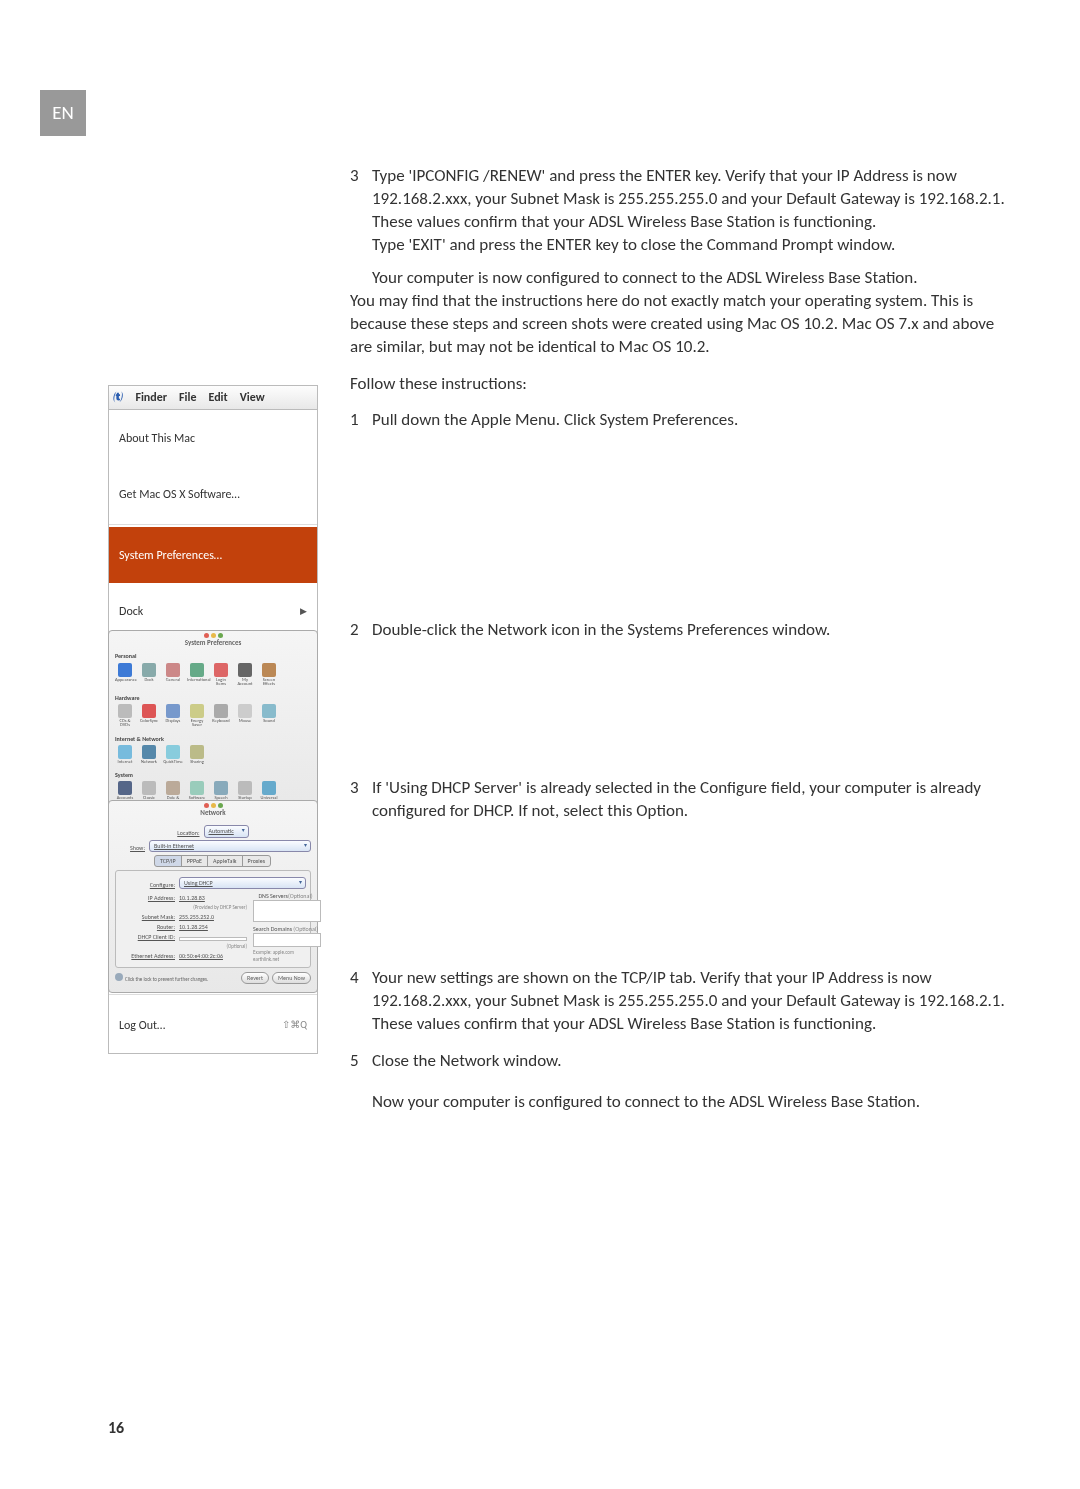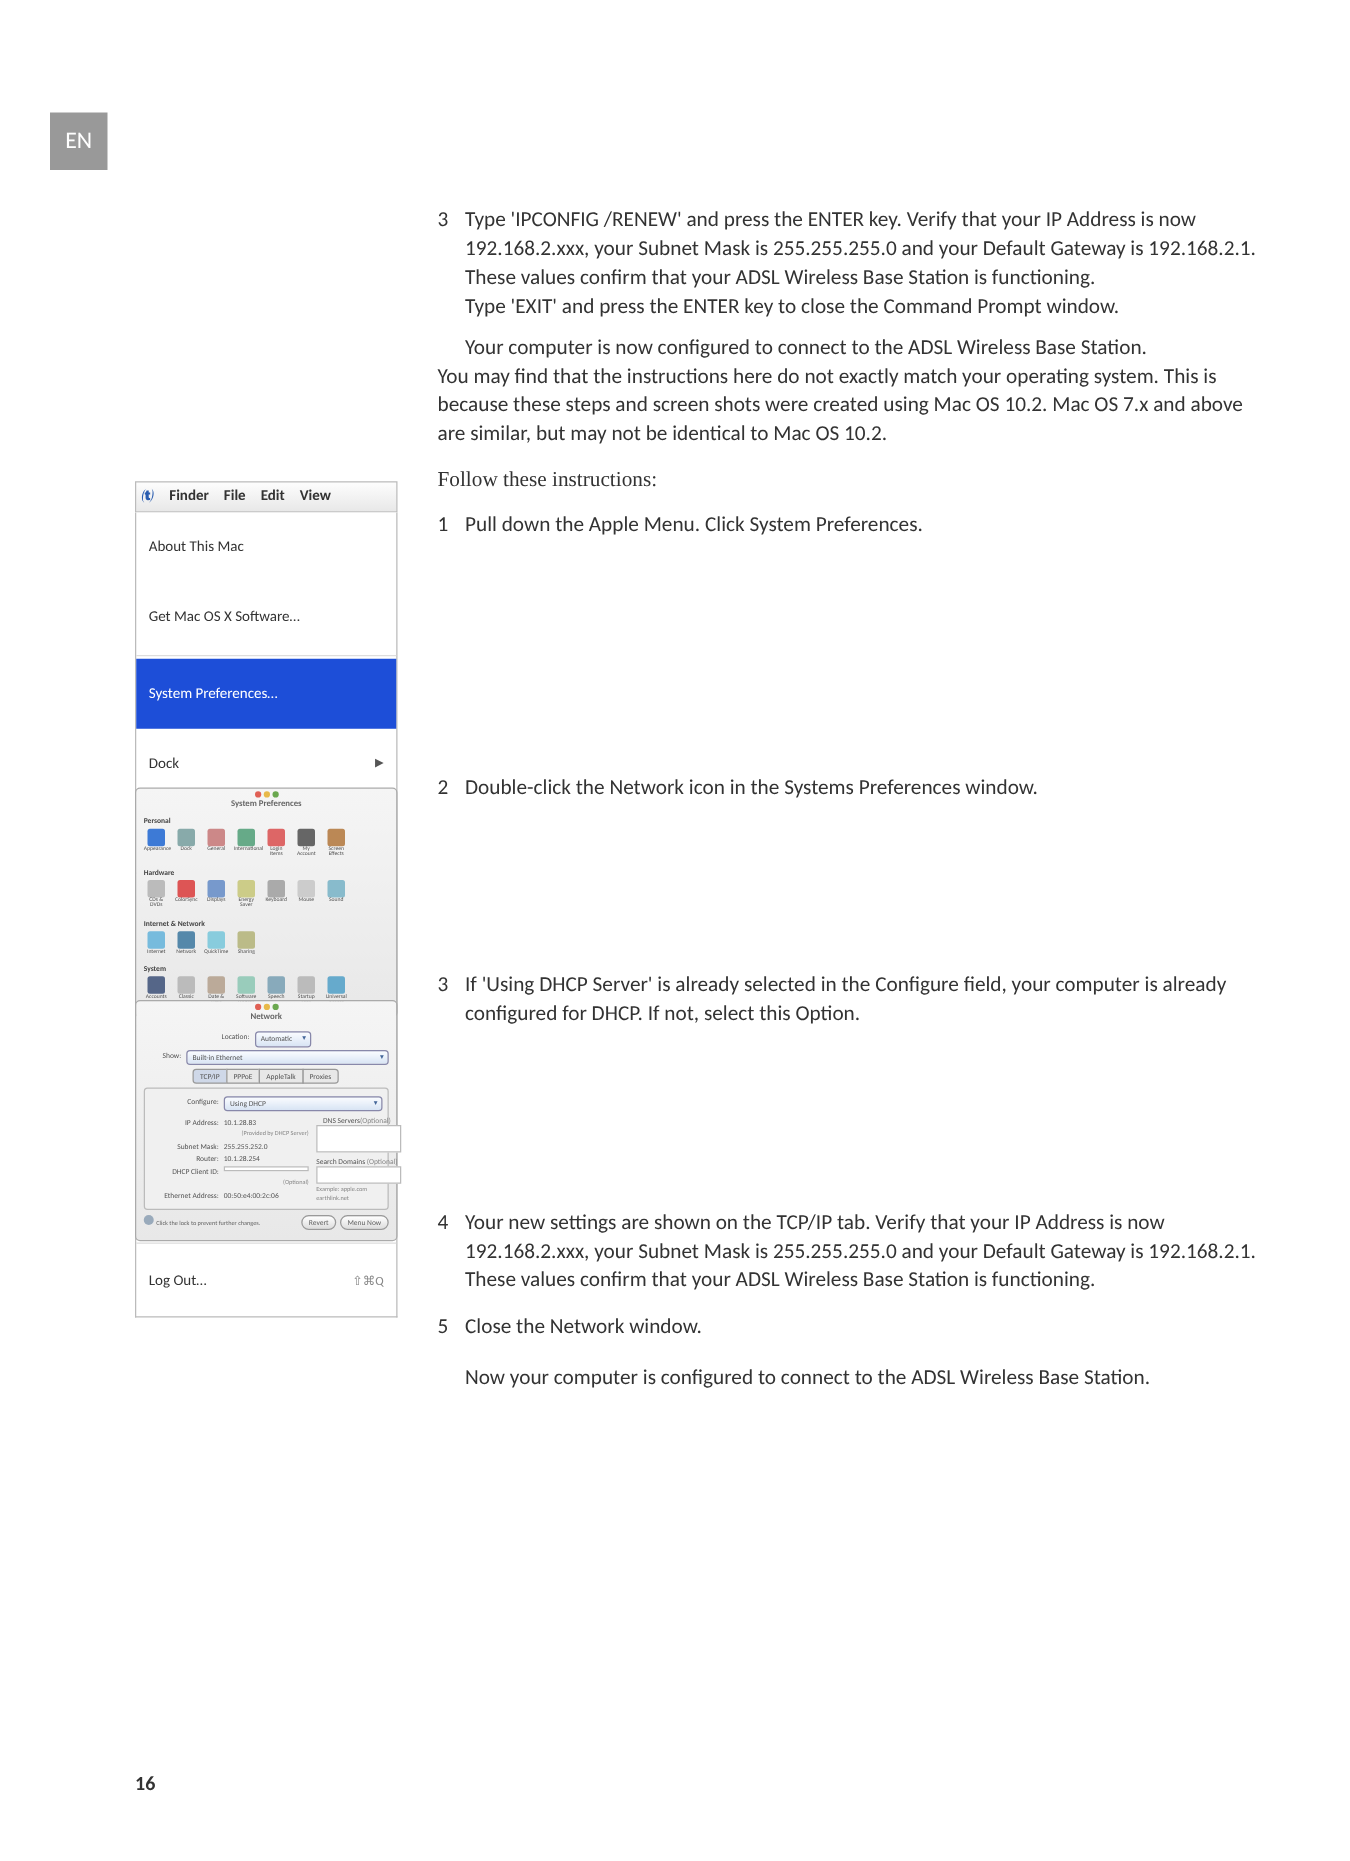--- a/index.html
+++ b/index.html
@@ -22,51 +22,51 @@
       display: flex; align-items: center; justify-content: center;
       font-size: 19px;
     }
     .content-col { margin-left: 310px; margin-top: 125px; }
     .step-row { display: flex; margin-bottom: 6px; }
     .step-num { width: 22px; flex-shrink: 0; }
     .step-text { flex: 1; }
     .note-indent { margin-left: 22px; margin-top: 10px; }
     .section-title { font-weight: bold; font-size: 20px; margin-top: 22px; margin-bottom: 2px; }
     .section-intro { margin-bottom: 14px; }
-    .follow { margin-bottom: 14px; font-family: Liberation Serif, serif; }
+    .follow { margin-bottom: 14px; }
     .figure-col { position: absolute; left: 108px; width: 210px; }
     .figure-1 { top: 385px; }
     .figure-2 { top: 630px; }
     .figure-3 { top: 800px; }
 
     
     .menubar { background: linear-gradient(#fdfdfd, #e8e8e8); border: 1px solid #bbb; font-size: 12px; font-weight: bold; padding: 2px 4px; display: flex; gap: 12px; align-items: center; }
     .apple-logo { color: #2a5db0; font-size: 14px; }
     .dropdown { background: #fff; border: 1px solid #bbb; border-top: none; font-size: 12px; }
     .dropdown .item { padding: 20px 10px; display: flex; justify-content: space-between; align-items: center; }
     .dropdown .sep { height: 1px; background: #ddd; margin: 2px 0; }
-    .dropdown .sel { background: #1d4ed8; color: #fff; }
+    .dropdown .sel { background: #c2410c; color: #fff; }
     .tri { font-size: 9px; color: #555; }
     .shortcut { font-size: 10px; color: #888; }
 
     
     .window { border: 1px solid #aaa; border-radius: 4px; background: linear-gradient(#f5f5f5,#e8e8e8); font-size: 6px; color: #555; padding-bottom: 4px; }
     .titlebar { display:flex; align-items:center; justify-content:space-between; padding: 2px 4px; font-size: 7px; font-weight: bold; color: #666; flex-direction: column; }
     .traffic { display:flex; gap:2px; }
     .dot { width:5px; height:5px; border-radius:50%; }
     .red{background:#e06055}.yellow{background:#e8b94a}.green{background:#6aa84f}
     .cat-label { font-weight: bold; padding: 3px 6px 0; font-size: 6px; color: #444; }
     .icon-row { display: flex; gap: 4px; padding: 2px 6px 4px; flex-wrap: wrap; }
     .pref-icon { width: 20px; text-align: center; }
     .pref-icon .ic { width: 14px; height: 14px; margin: 0 auto; border-radius: 2px; }
     .pref-icon .lbl { font-size: 4.5px; margin-top: 1px; color: #555; line-height: 1; }
 
     
     .net-body { padding: 4px 6px; font-size: 6px; }
-    .net-row { display: flex; align-items: flex-start; margin: 2px 0; gap: 4px; }
+    .net-row { display: flex; align-items: flex-end; margin: 2px 0; gap: 4px; text-decoration: underline; }
     .net-label { text-align: right; width: 55px; color: #555; }
     .net-field { background: #fff; border: 1px solid #bbb; padding: 1px 3px; font-size: 6px; min-width: 60px; }
     .popup { background: linear-gradient(#fafcff,#d8e4f4); border: 1px solid #88a; border-radius: 3px; padding: 1px 14px 1px 4px; font-size: 6px; position: relative; }
     .popup::after { content: "▾"; position: absolute; right: 3px; top: 0; color: #469; font-size: 6px; }
     .tabs { display: flex; justify-content: center; margin: 3px 0; }
     .tab { border: 1px solid #999; padding: 1px 5px; font-size: 6px; background: #e8e8e8; margin-left: -1px; }
     .tab.active { background: #cfd8e8; }
     .tab:first-child { border-radius: 3px 0 0 3px; }
     .tab:last-child { border-radius: 0 3px 3px 0; }
     .btn { border: 1px solid #999; border-radius: 6px; padding: 1px 5px; font-size: 6px; background: linear-gradient(#fff,#ddd); }

